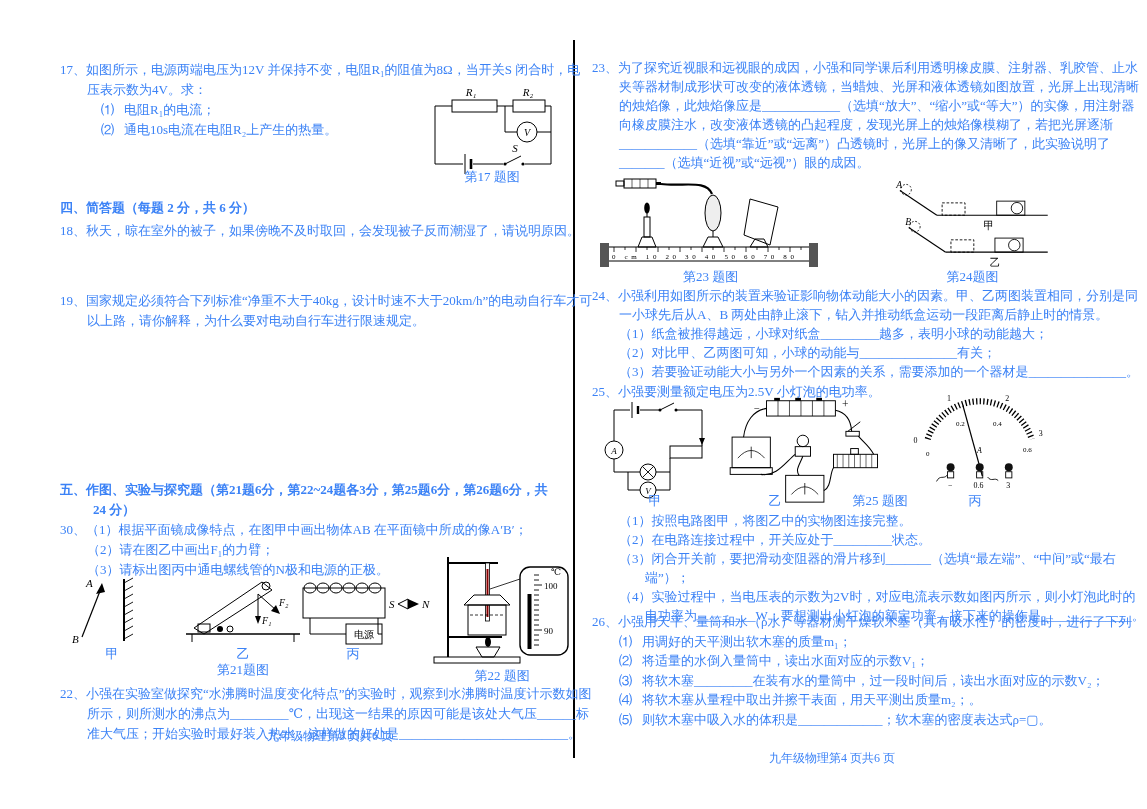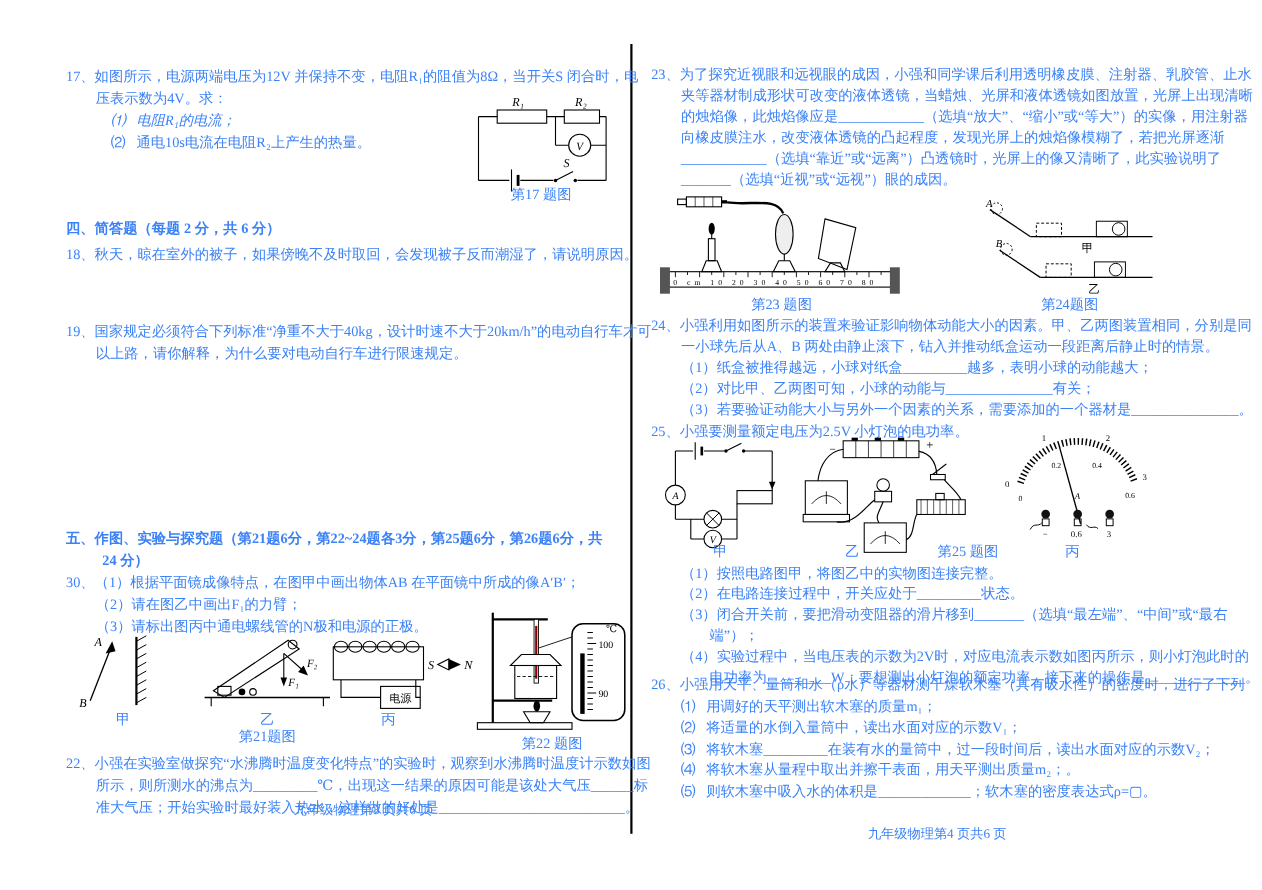--- a/index.html
+++ b/index.html
@@ -21,21 +21,21 @@
   .it{font-style:italic;}
 </style>
 </head>
 <body>
 
 <div id="page">
   <div class="divider"></div>
 
   <div class="blk hang" style="left:60px;top:60px;width:505px;">
     <span>17、</span><span>如图所示，电源两端电压为12V 并保持不变，电阻R₁的阻值为8Ω，当开关S 闭合时，电压表示数为4V。求：</span>
-    <div class="item" style="padding-left:14px;font-style:italic;"><span class="inum">⑴</span><span>电阻R₁的电流；</span></div>
+    <div class="item" style="padding-left:14px;"><span class="inum">⑴</span><span>电阻R₁的电流；</span></div>
     <div class="item" style="padding-left:14px;"><span class="inum">⑵</span><span>通电10s电流在电阻R₂上产生的热量。</span></div>
   </div>
 
   <svg style="left:427px;top:82px;" width="130" height="90" viewBox="0 0 130 90">
     <path d="M8,24 H25 M70,24 H86 M118,24 H124 M8,24 V82 M124,24 V82 M8,82 H36 M46,82 H76 M98,82 H124 M78,24 V50 M78,50 H90 M110,50 H124" stroke="#000" fill="none" stroke-width="1"></path>
     <rect x="25" y="18" width="45" height="12" fill="none" stroke="#000"></rect>
     <rect x="86" y="18" width="32" height="12" fill="none" stroke="#000"></rect>
     <line x1="38" y1="72" x2="38" y2="92" stroke="#000" stroke-width="1"></line>
     <line x1="44" y1="77" x2="44" y2="87" stroke="#000" stroke-width="2.6"></line>
     <circle cx="78" cy="82" r="1.6" fill="#000"></circle>
@@ -282,14 +282,14 @@
 
   <div class="blk hang" style="left:592px;top:612px;width:528px;line-height:19.5px;">
     <span>26、</span><span>小强用天平、量筒和水（ρ水）等器材测干燥软木塞（具有吸水性）的密度时，进行了下列</span>
     <div class="item"><span class="inum">⑴</span><span>用调好的天平测出软木塞的质量m₁；</span></div>
     <div class="item"><span class="inum">⑵</span><span>将适量的水倒入量筒中，读出水面对应的示数V₁；</span></div>
     <div class="item"><span class="inum">⑶</span><span>将软木塞_________在装有水的量筒中，过一段时间后，读出水面对应的示数V₂；</span></div>
     <div class="item"><span class="inum">⑷</span><span>将软木塞从量程中取出并擦干表面，用天平测出质量m₂；。</span></div>
     <div class="item"><span class="inum">⑸</span><span>则软木塞中吸入水的体积是_____________；软木塞的密度表达式ρ=▢。</span></div>
   </div>
 
-  <div class="cap" style="left:592px;top:750px;width:520px;font-size:12px;">九年级物理第4 页共6 页</div>
+  <div class="cap" style="left:572px;top:750px;width:520px;font-size:12px;">九年级物理第4 页共6 页</div>
 </div>
 
 </body></html>

